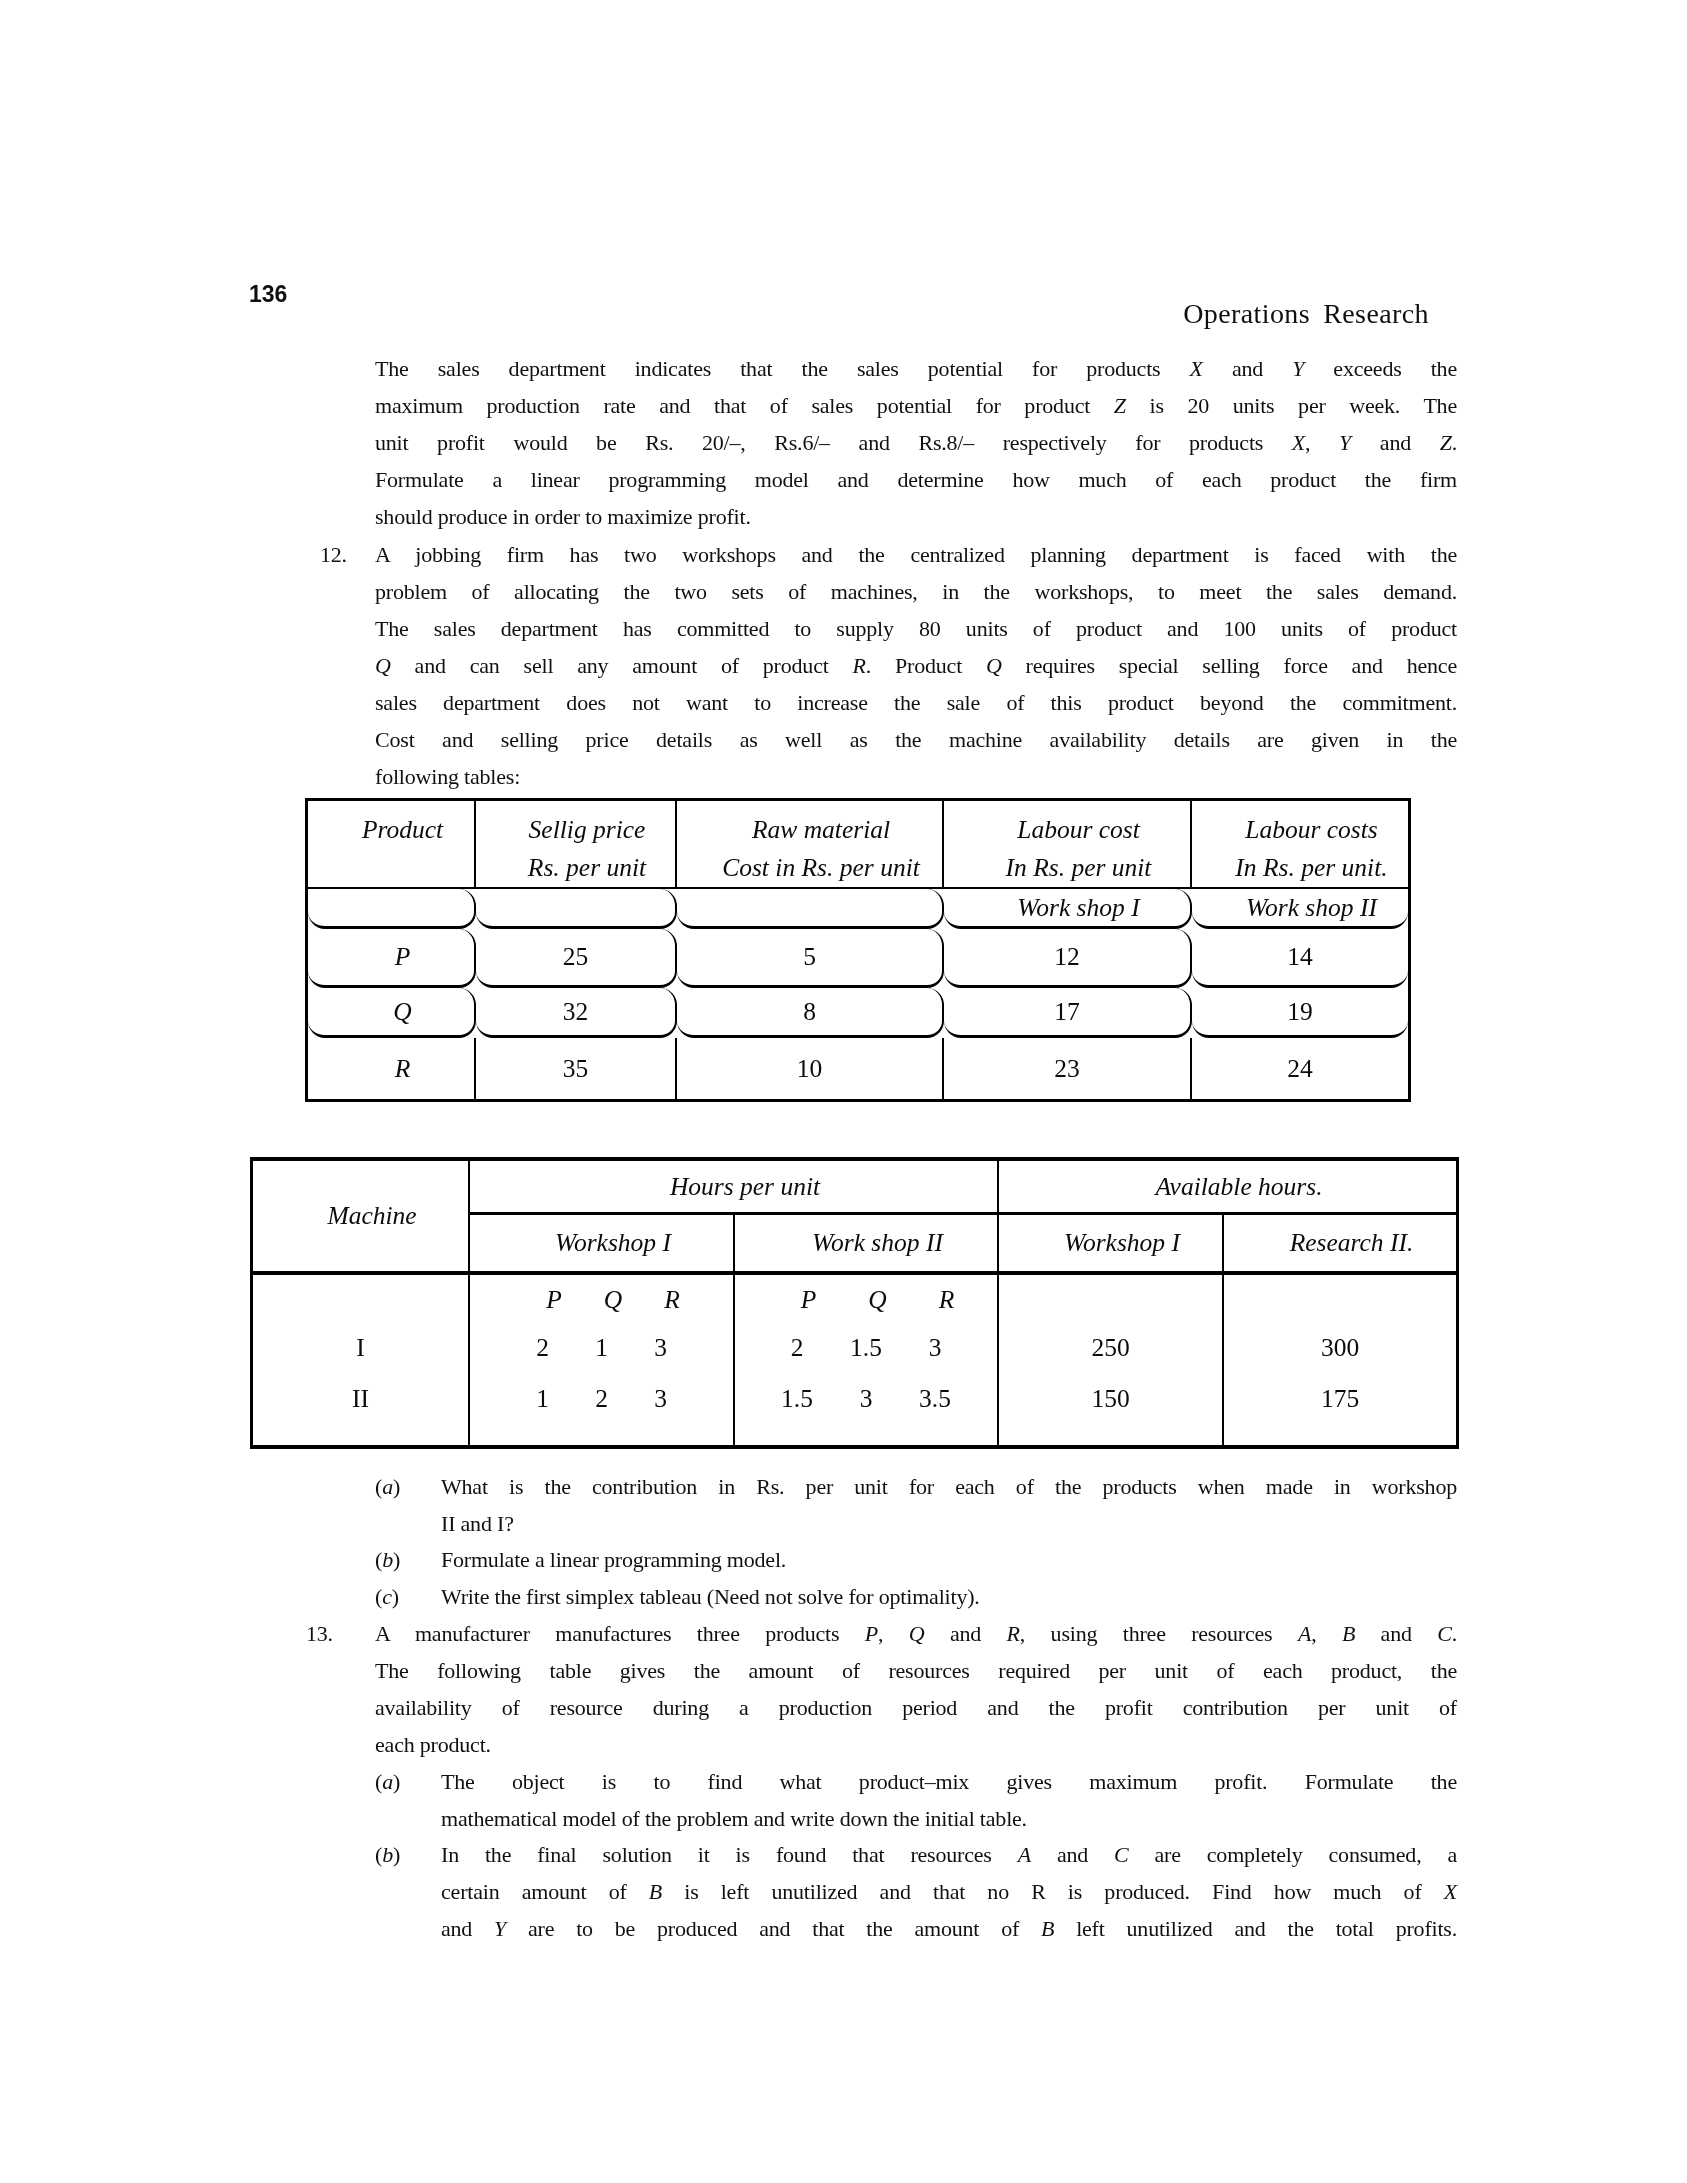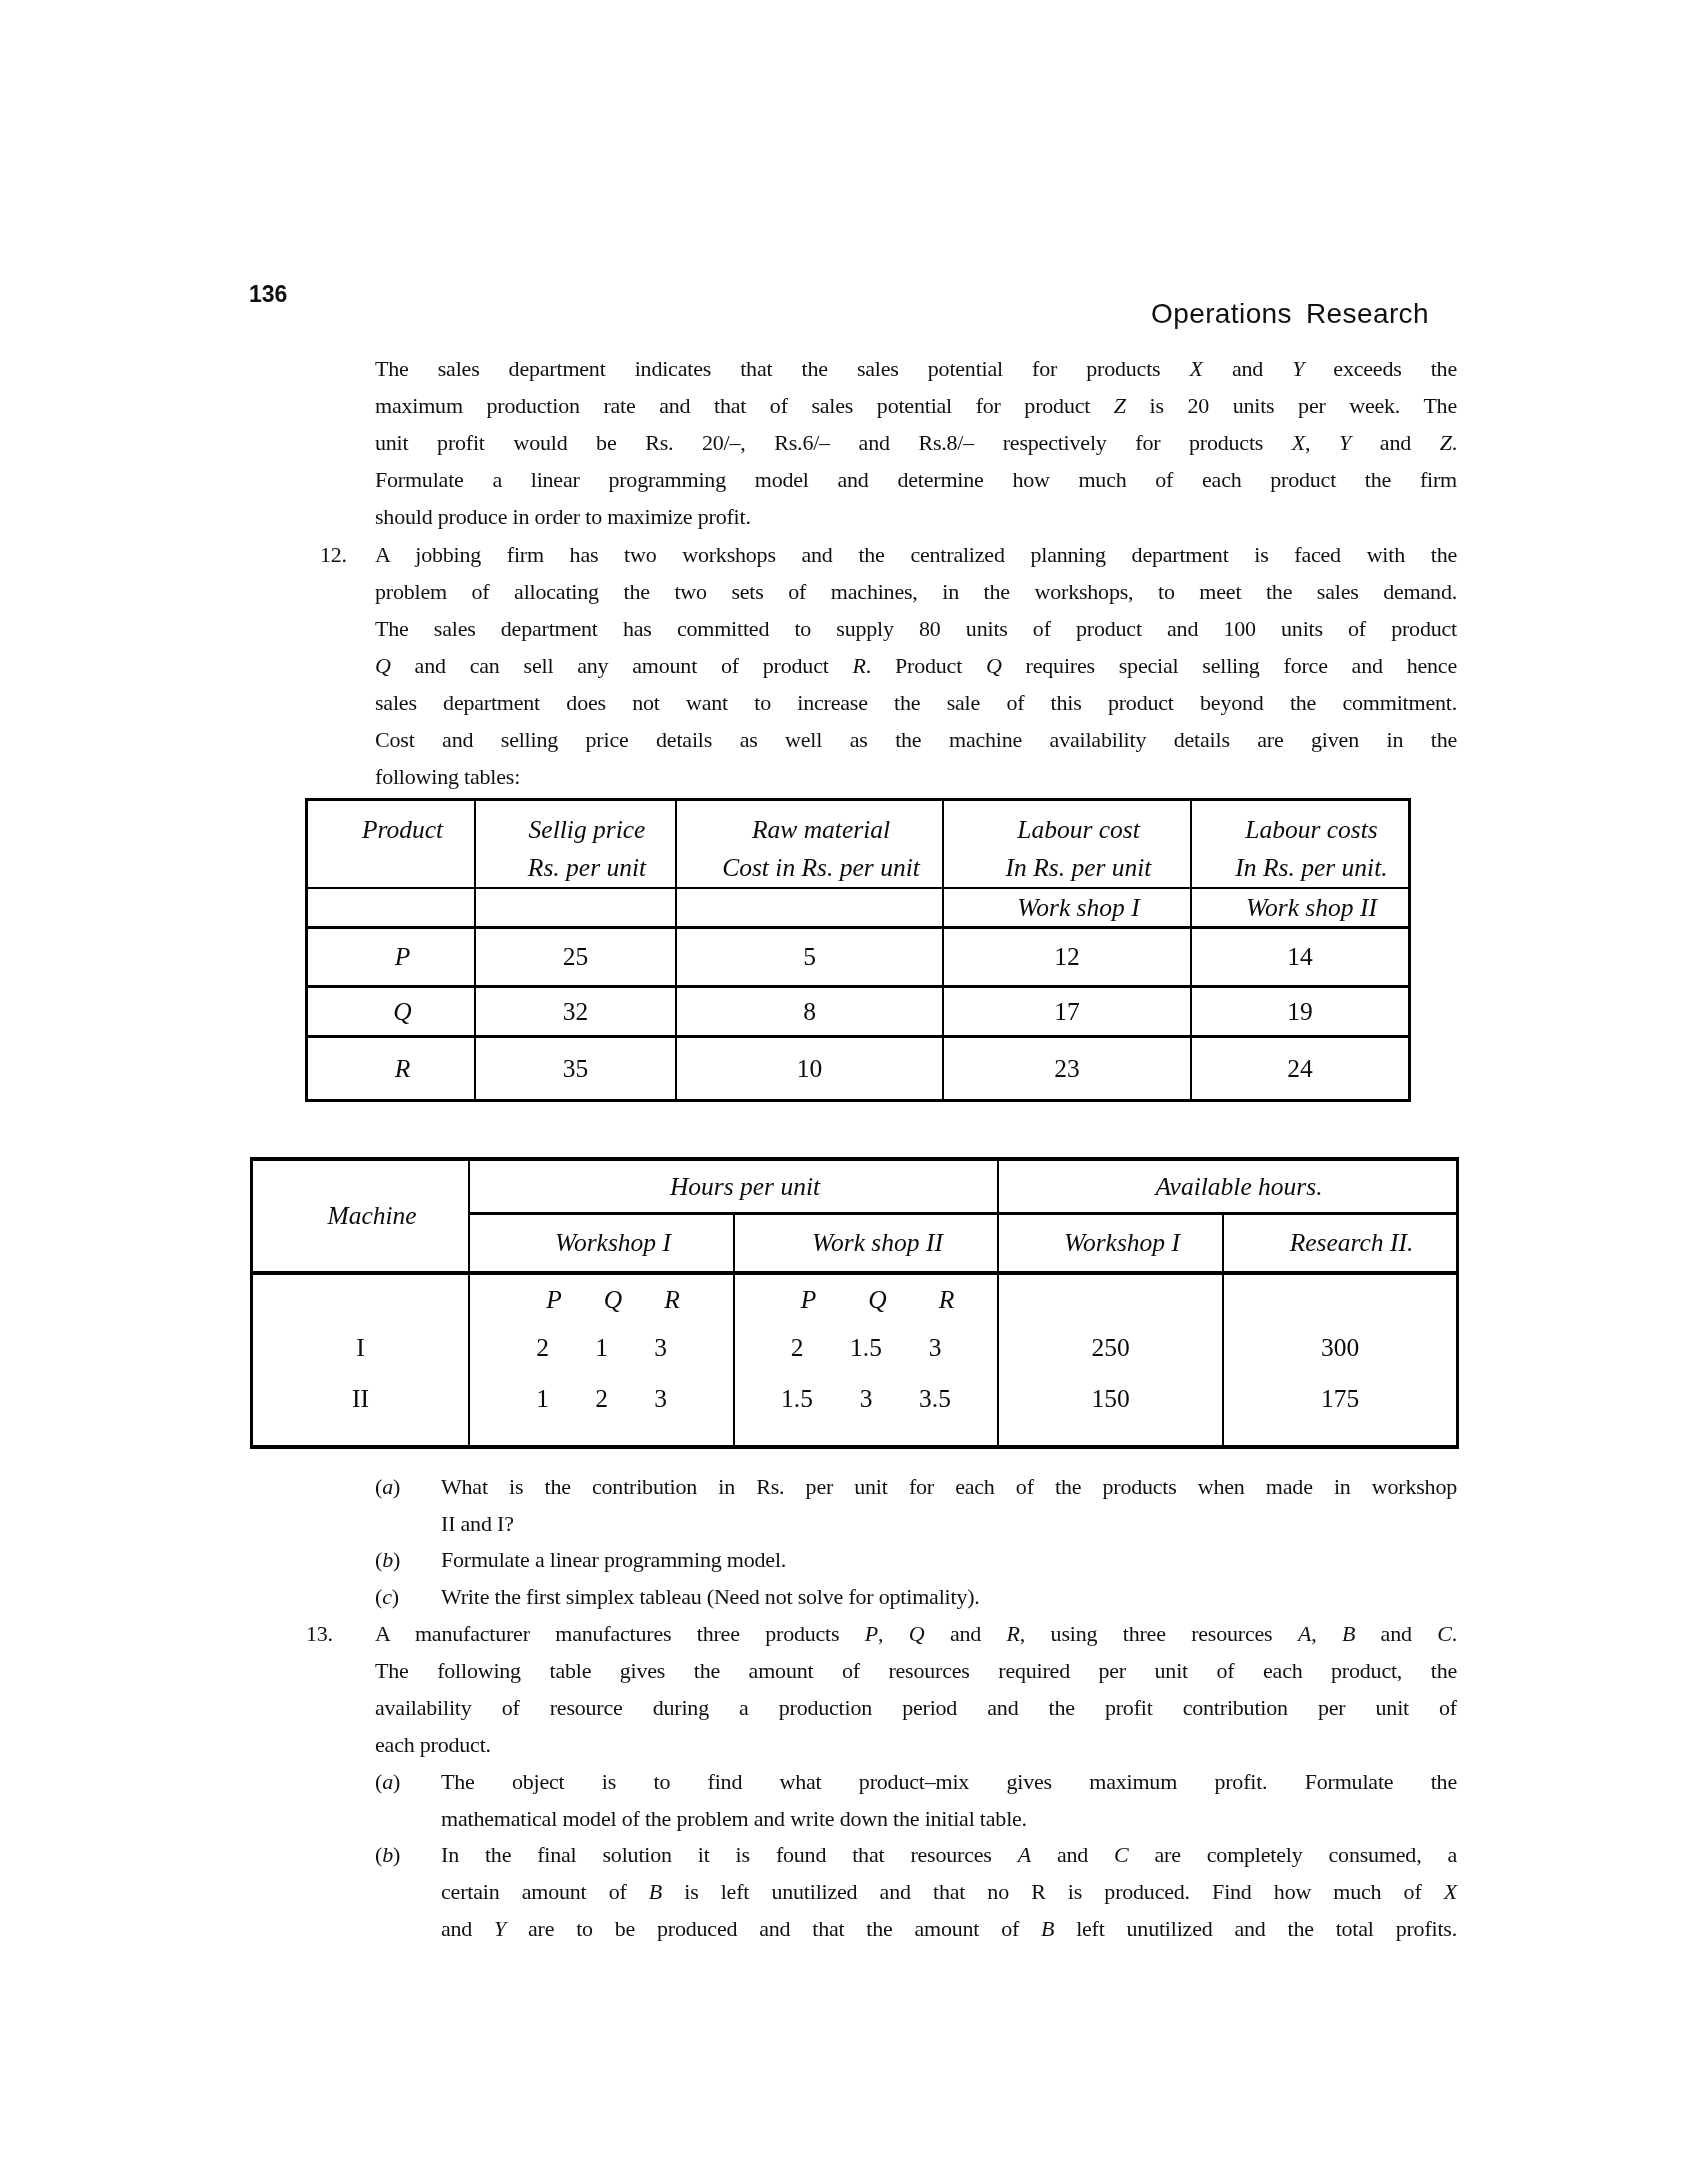--- a/index.html
+++ b/index.html
@@ -14,21 +14,21 @@
   .abs{position:absolute;}
 
   
   .hdr-num{
     left:249px;top:276px;
     font-family:"Liberation Sans", sans-serif;
     font-weight:bold;font-size:23px;line-height:36px;text-align:right;
   }
   .hdr-title{
     top:296px;right:258px;
-    font-family:Liberation Sans, sans-serif;
+    font-family:Liberation Serif, serif;
     font-size:28px;line-height:36px;
     letter-spacing:0.4px;word-spacing:5.8px;
   }
 
   
   .body-text{
     font-size:22px;line-height:37px;
     letter-spacing:-0.2px;
   }
   .tline{min-height:37px;}
@@ -62,21 +62,21 @@
   
   #table1{
     left:305px;top:798px;
     display:grid;
     grid-template-columns:168px 201px 267px 248px 216px;
     grid-template-rows:88px 40px 59px 50px 61px;
     border:3.3px solid #000;
   }
   #table1 .c{border-right:2.5px solid #000;border-bottom:2.5px solid #000;}
   #table1 .lastcol{border-right:none;}
-  #table1 .hsep{border-bottom:3.3px solid #000;}
+  #table1 .hsep{border-bottom:3.3px solid #000;border-radius:17px;}
   #table1 .lastrow{border-bottom:none;}
   #table1 .h2{flex-direction:column;justify-content:flex-start;padding-top:10px;line-height:38px;}
 
   
   #table2{
     left:250px;top:1157px;
     display:grid;
     grid-template-columns:217px 265px 264px 225px 232px;
     grid-template-rows:54px 60px 49px 47px 74px;
     border:3.3px solid #000;

